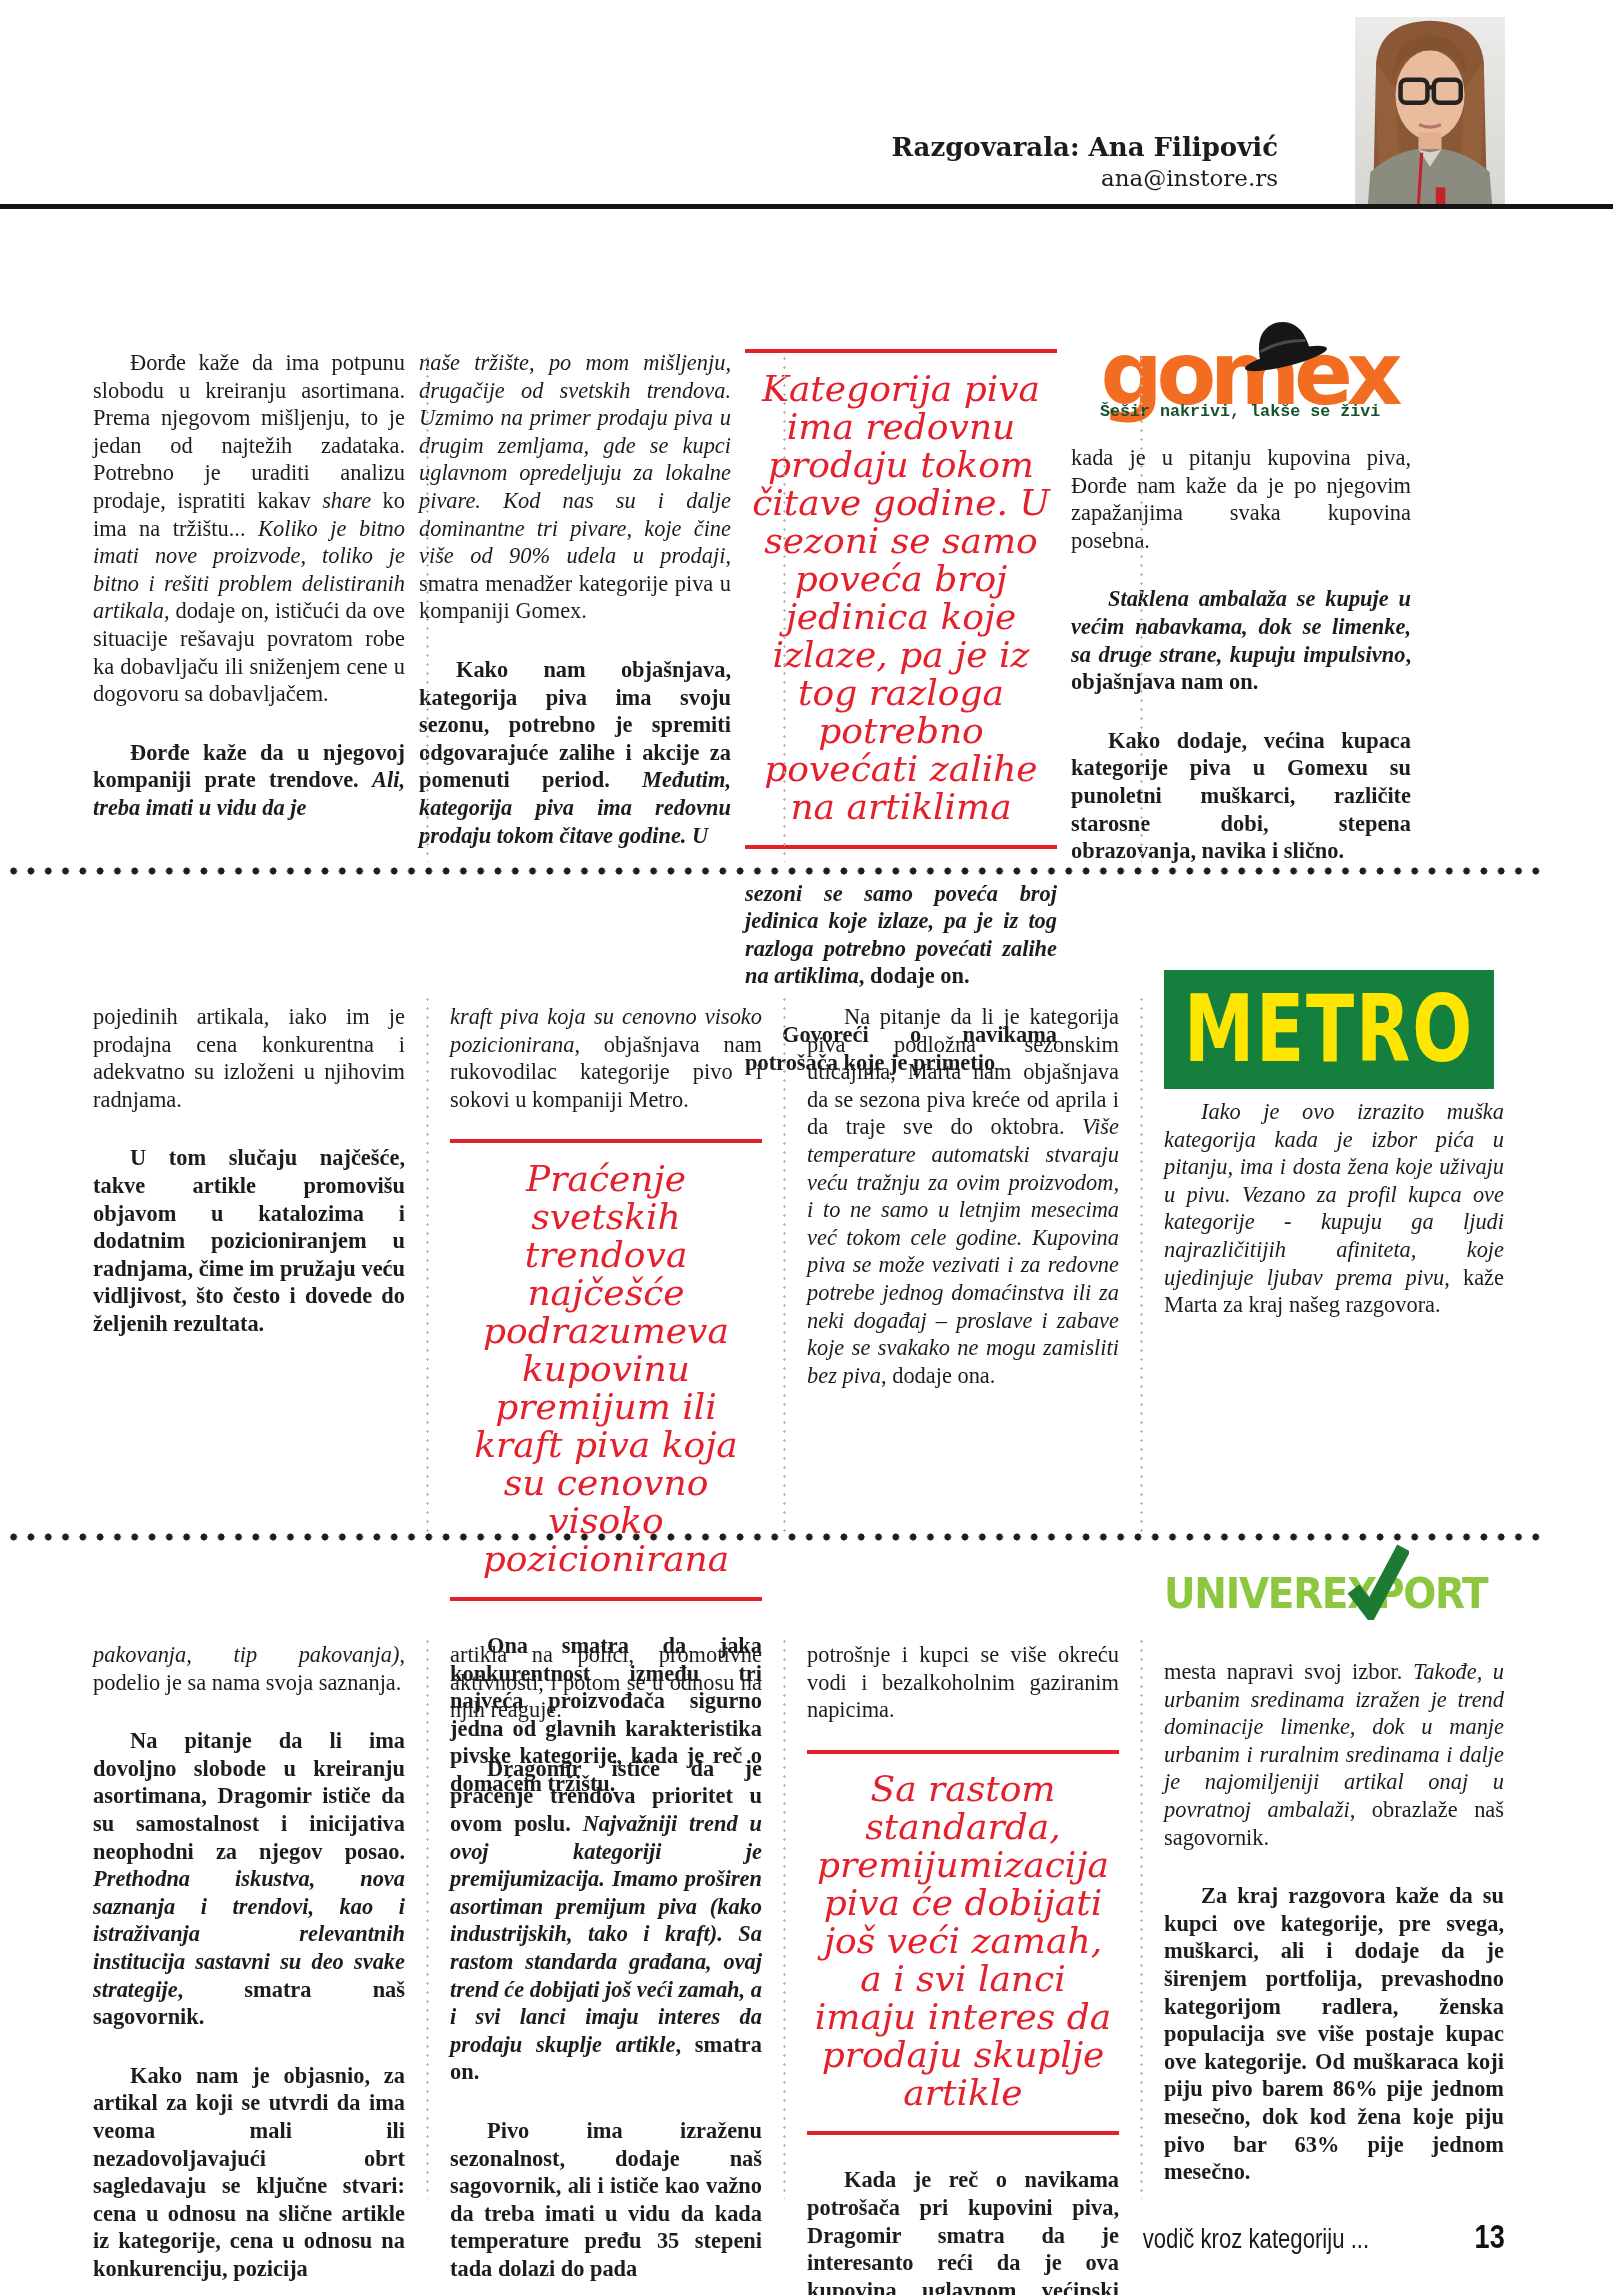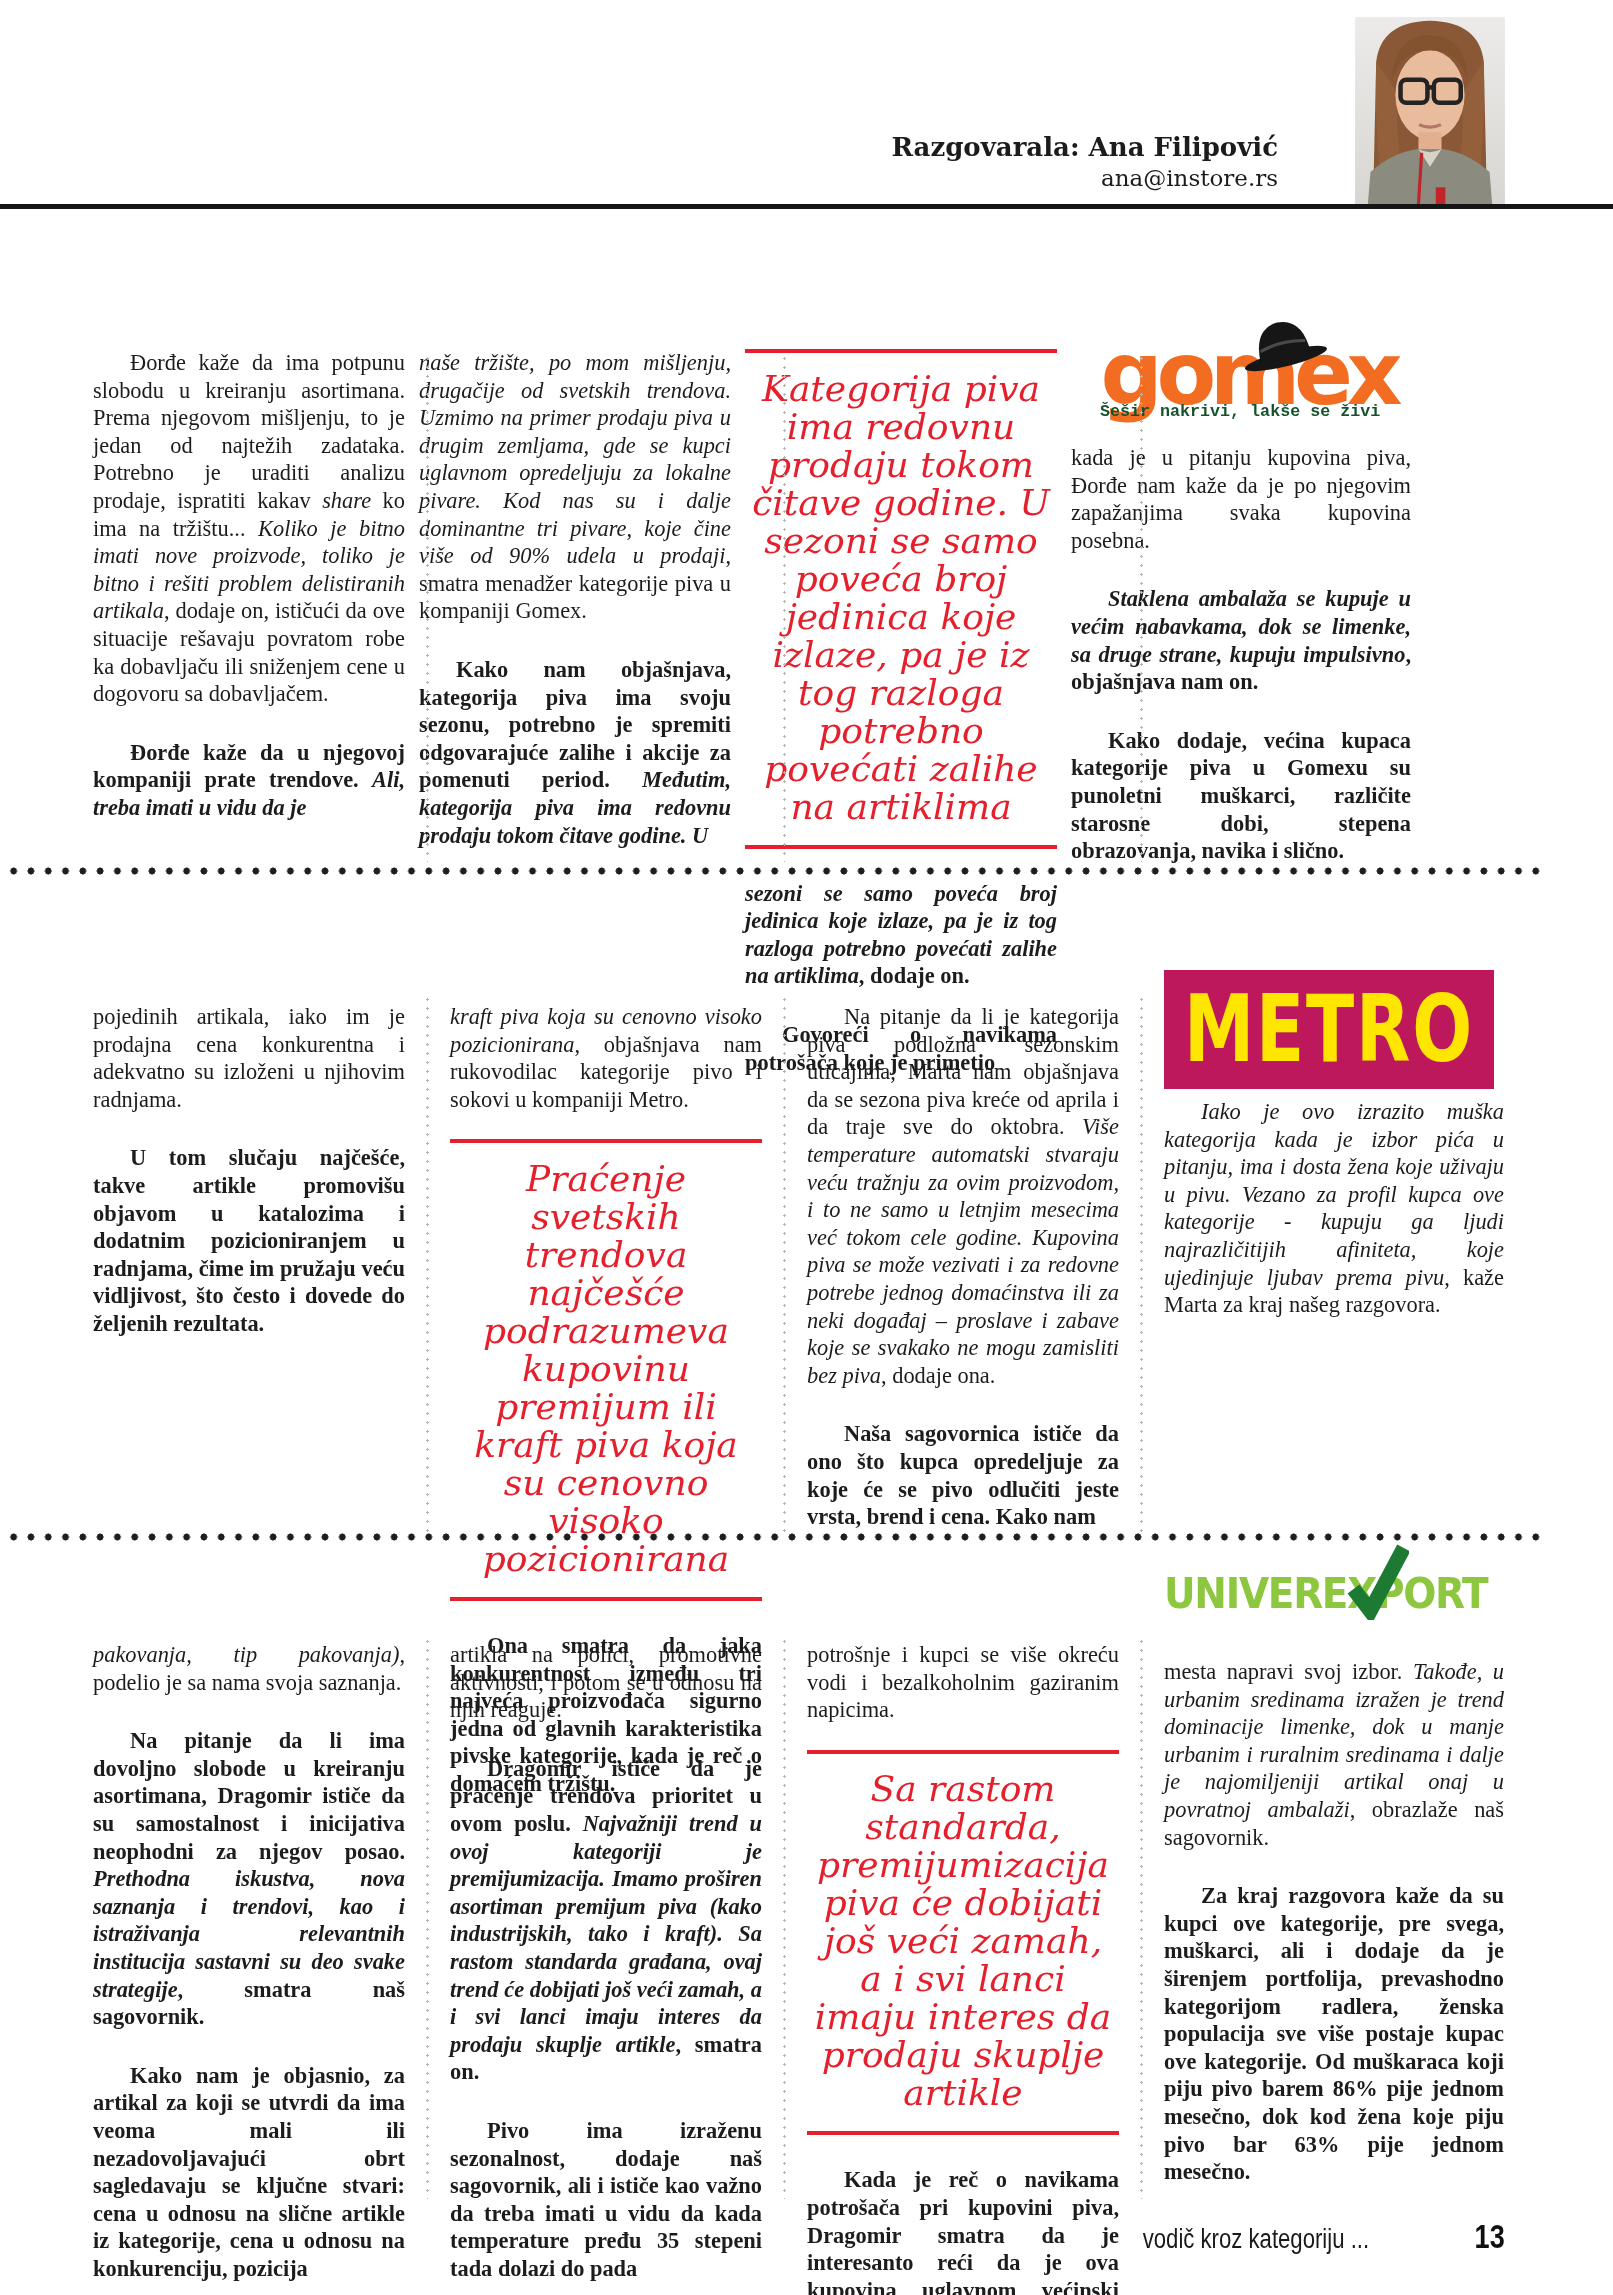--- a/index.html
+++ b/index.html
@@ -44,21 +44,21 @@
   .vsep.b1{top:995px;height:539px;}
   .vsep.b2{top:1637px;height:562px;}
   .vsep.g0{left:426px;}.vsep.g1{left:783px;}.vsep.g2{left:1140px;}
   
   .logo-gomex{position:relative;width:276px;height:119px;margin-left:29.5px;}
   .gomex-word{font-family:"DejaVu Sans",sans-serif;font-weight:bold;font-size:87px;
               line-height:83px;letter-spacing:-6.4px;color:#f26c21;padding-top:16.7px;}
   .gomex-hat{position:absolute;left:136px;top:-2.6px;transform:rotate(-14deg);}
   .gomex-tagline{position:absolute;right:-3.8px;top:82px;font-family:Liberation Mono, monospace;
                  font-weight:bold;font-size:16.7px;color:#14532d;white-space:nowrap;}
-  .logo-metro{width:330px;height:119px;background:#be185d;display:flex;align-items:center;
+  .logo-metro{width:330px;height:119px;background:#15803d;display:flex;align-items:center;
               justify-content:center;}
   .metro-word{font-family:"DejaVu Sans",sans-serif;font-weight:bold;font-size:72px;
               color:#ffe600;letter-spacing:1.9px;transform:scale(0.98,1.28);}
   .logo-univer{position:relative;width:340px;height:97px;padding-top:27px;box-sizing:border-box;}
   .univer-word{font-family:"DejaVu Sans",sans-serif;font-weight:bold;font-size:39px;
                letter-spacing:-1.3px;color:#8dc63f;transform:scaleY(1.08);transform-origin:left top;}
   .univer-check{position:absolute;left:183px;top:-7.7px;}
   .logo-block{margin-bottom:9px;}
   
   .footer{position:absolute;top:2218px;left:93px;width:1412px;text-align:right;
@@ -141,21 +141,20 @@
         <p class="para"><span>pojedinih artikala, iako im je prodajna cena konkurentna i adekvatno su izloženi u njihovim radnjama.</span></p>
         <p class="para ind"><span>U tom slučaju najčešće, takve artikle promovišu objavom u katalozima i dodatnim pozicioniranjem u radnjama, čime im pružaju veću vidljivost, što često i dovede do željenih rezultata.</span></p>
       </div>
     <div class="col pad">
         <p class="para"><i>kraft piva koja su cenovno visoko pozicionirana</i><span>, objašnjava nam rukovodilac kategorije pivo i sokovi u kompaniji Metro.</span></p>
         <div class="pullquote">Praćenje svetskih trendova najčešće podrazumeva kupovinu premijum ili kraft piva koja su cenovno visoko pozicionirana</div>
         <p class="para ind"><span>Ona smatra da jaka konkurentnost između tri najveća proizvođača sigurno jedna od glavnih karakteristika pivske kategorije, kada je reč o domaćem tržištu.</span></p>
       </div>
     <div class="col pad">
         <p class="para ind"><span>Na pitanje da li je kategorija piva podložna sezonskim uticajima, Marta nam objašnjava da se sezona piva kreće od aprila i da traje sve do oktobra. </span><i>Više temperature automatski stvaraju veću tražnju za ovim proizvodom, i to ne samo u letnjim mesecima već tokom cele godine. Kupovina piva se može vezivati i za redovne potrebe jednog domaćinstva ili za neki događaj – proslave i zabave koje se svakako ne mogu zamisliti bez piva</i><span>, dodaje ona.</span></p>
-        <p class="para ind"><span>Naša sagovornica ističe da ono što kupca opredeljuje za koje će se pivo odlučiti jeste vrsta, brend i cena. Kako nam</span></p>
       </div>
     <div class="col">
   <div class="logo-metro logo-block">
     <span class="metro-word">METRO</span>
   </div>
         <p class="para ind"><i>Iako je ovo izrazito muška kategorija kada je izbor pića u pitanju, ima i dosta žena koje uživaju u pivu. Vezano za profil kupca ove kategorije - kupuju ga ljudi najrazličitijih afiniteta, koje ujedinjuje ljubav prema pivu</i><span>, kaže Marta za kraj našeg razgovora.</span></p>
       </div>
   </div>
 
   <div class="hdot" id="hdot-1"></div>

